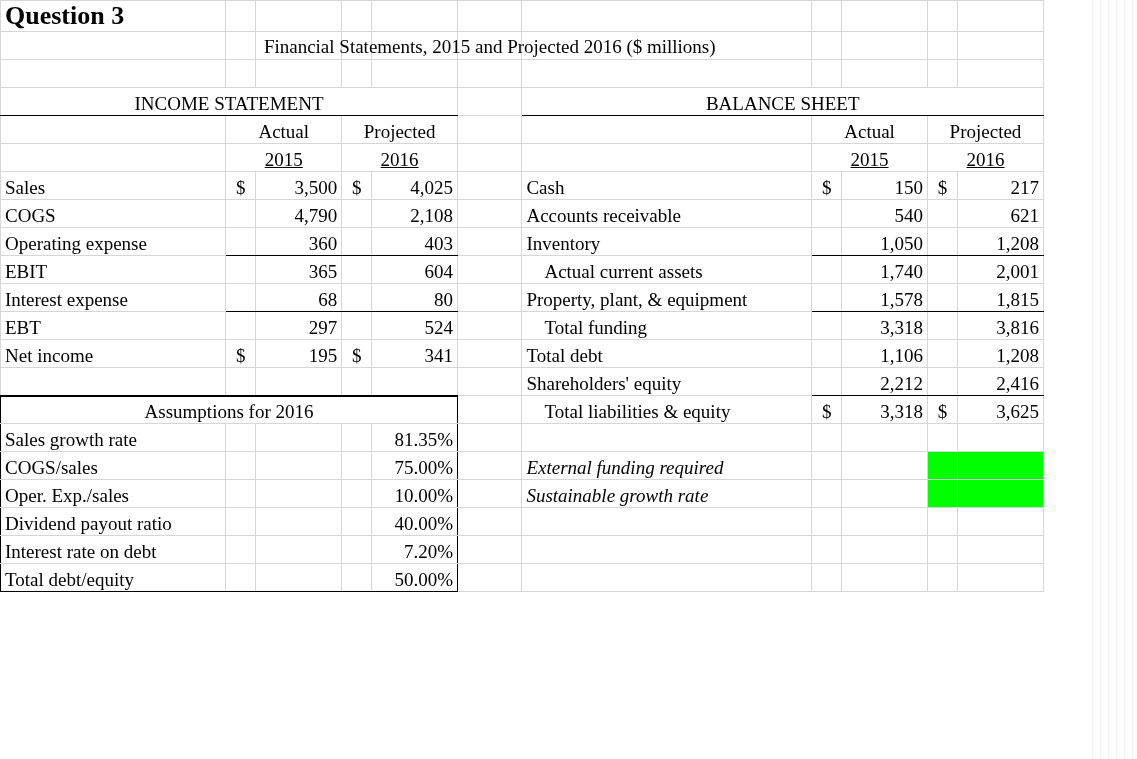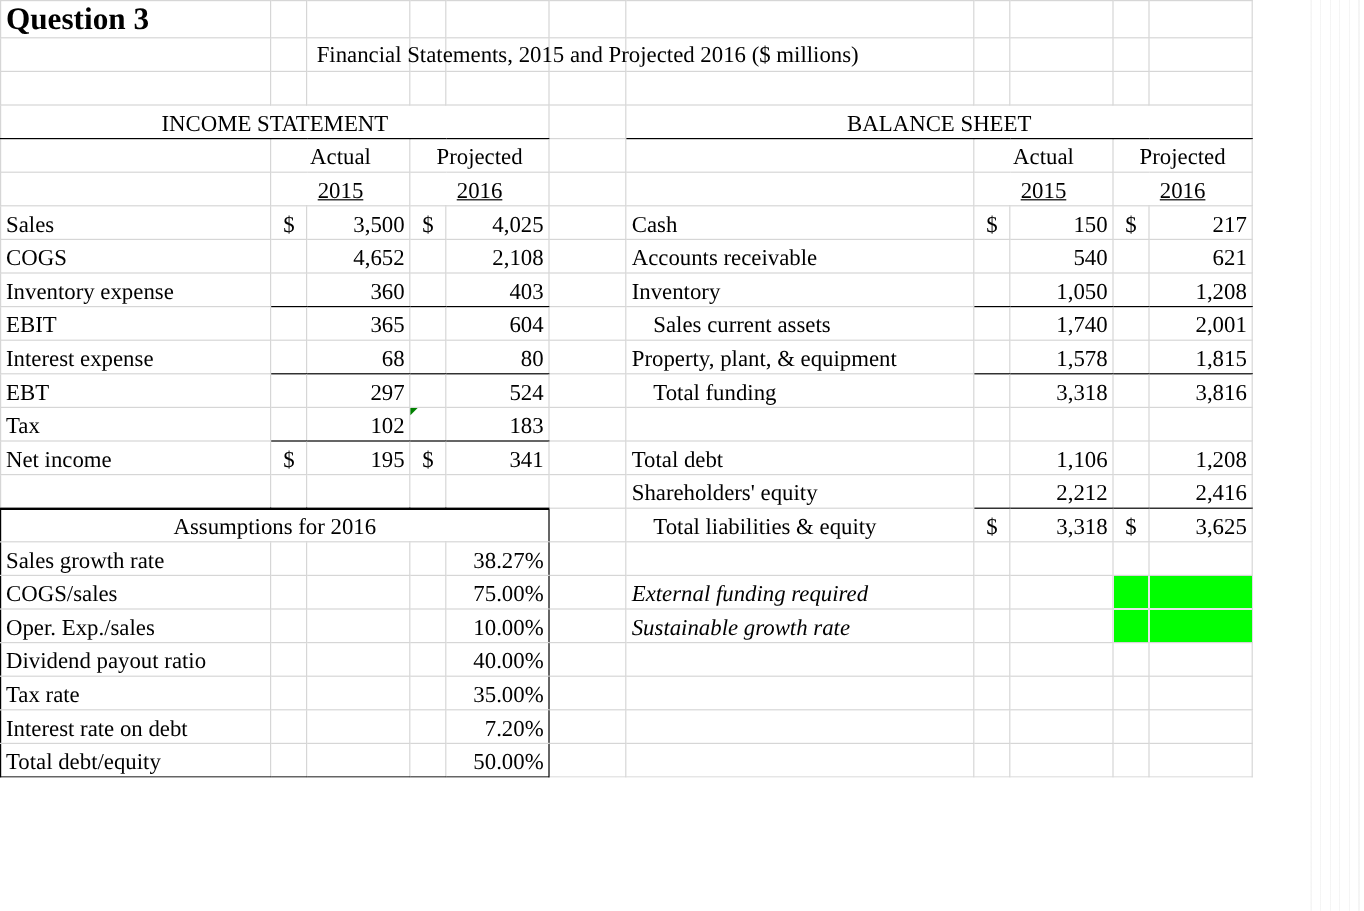--- a/index.html
+++ b/index.html
@@ -162,53 +162,53 @@
   <td>Cash</td>
   <td class="center">$</td>
   <td class="right">150</td>
   <td class="center">$</td>
   <td class="right">217</td>
 </tr>
 
 <tr>
   <td>COGS</td>
   <td></td>
-  <td class="right">4,652</td>
+  <td class="right">4,790</td>
   <td></td>
   <td class="right">2,108</td>
   <td></td>
   <td>Accounts receivable</td>
   <td></td>
   <td class="right">540</td>
   <td></td>
   <td class="right">621</td>
 </tr>
 
 <tr>
-  <td>Inventory expense</td>
+  <td>Operating expense</td>
   <td class="bb-b"></td>
   <td class="right bb-b">360</td>
   <td class="bb-b"></td>
   <td class="right bb-b">403</td>
   <td></td>
   <td>Inventory</td>
   <td class="bb-b"></td>
   <td class="right bb-b">1,050</td>
   <td class="bb-b"></td>
   <td class="right bb-b">1,208</td>
 </tr>
 
 <tr>
   <td>EBIT</td>
   <td></td>
   <td class="right">365</td>
   <td></td>
   <td class="right">604</td>
   <td></td>
-  <td class="indent1">Sales current assets</td>
+  <td class="indent1">Actual current assets</td>
   <td></td>
   <td class="right">1,740</td>
   <td></td>
   <td class="right">2,001</td>
 </tr>
 
 <tr>
   <td>Interest expense</td>
   <td class="bb-b"></td>
   <td class="right bb-b">68</td>
@@ -229,35 +229,20 @@
   <td></td>
   <td class="right">524</td>
   <td></td>
   <td class="indent1">Total funding</td>
   <td></td>
   <td class="right">3,318</td>
   <td></td>
   <td class="right">3,816</td>
 </tr>
 
-<tr>
-  <td>Tax</td>
-  <td class="bb-b"></td>
-  <td class="right bb-b">102</td>
-  <td class="bb-b" style="position:relative;">
-          <span class="tri"></span>
-        </td>
-  <td class="right bb-b">183</td>
-  <td></td>
-        <td></td>
-        <td></td>
-        <td></td>
-        <td></td>
-        <td></td>
-</tr>
 
 <tr>
   <td>Net income</td>
   <td class="center">$</td>
   <td class="right">195</td>
   <td class="center">$</td>
   <td class="right">341</td>
   <td></td>
   <td>Total debt</td>
   <td></td>
@@ -288,21 +273,21 @@
   <td class="right">3,318</td>
   <td class="center">$</td>
   <td class="right">3,625</td>
 </tr>
 
 <tr>
   <td class="bb-l">Sales growth rate</td>
   <td></td>
         <td></td>
         <td></td>
-  <td class="right bb-r">38.27%</td>
+  <td class="right bb-r">81.35%</td>
   <td></td>
         <td></td>
         <td></td>
         <td></td>
         <td></td>
         <td></td>
 </tr>
 <tr>
   <td class="bb-l">COGS/sales</td>
   <td></td>
@@ -328,33 +313,20 @@
         <td></td>
   <td class="green"></td>
   <td class="green"></td>
 </tr>
 <tr>
   <td class="bb-l">Dividend payout ratio</td>
   <td></td>
         <td></td>
         <td></td>
   <td class="right bb-r">40.00%</td>
-  <td></td>
-        <td></td>
-        <td></td>
-        <td></td>
-        <td></td>
-        <td></td>
-</tr>
-<tr>
-  <td class="bb-l">Tax rate</td>
-  <td></td>
-        <td></td>
-        <td></td>
-  <td class="right bb-r">35.00%</td>
   <td></td>
         <td></td>
         <td></td>
         <td></td>
         <td></td>
         <td></td>
 </tr>
 <tr>
   <td class="bb-l">Interest rate on debt</td>
   <td></td>

